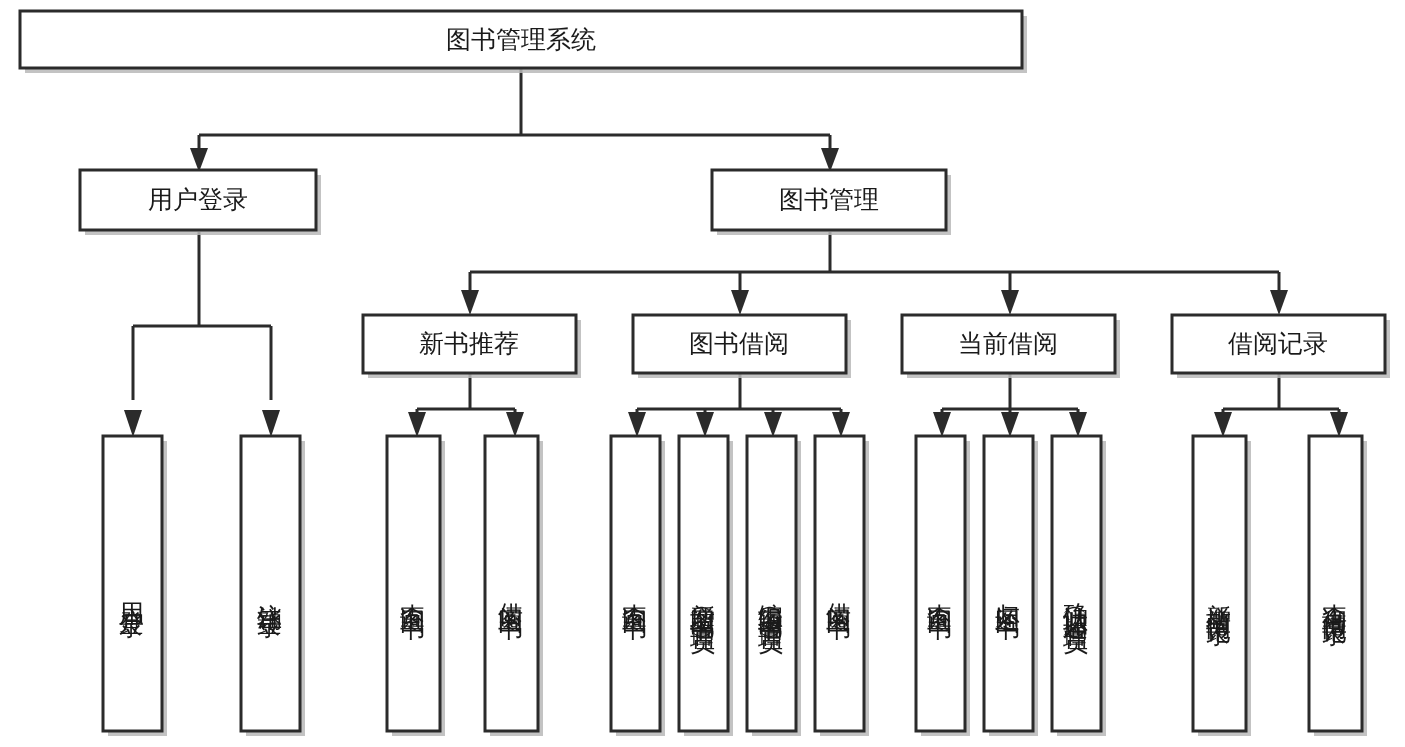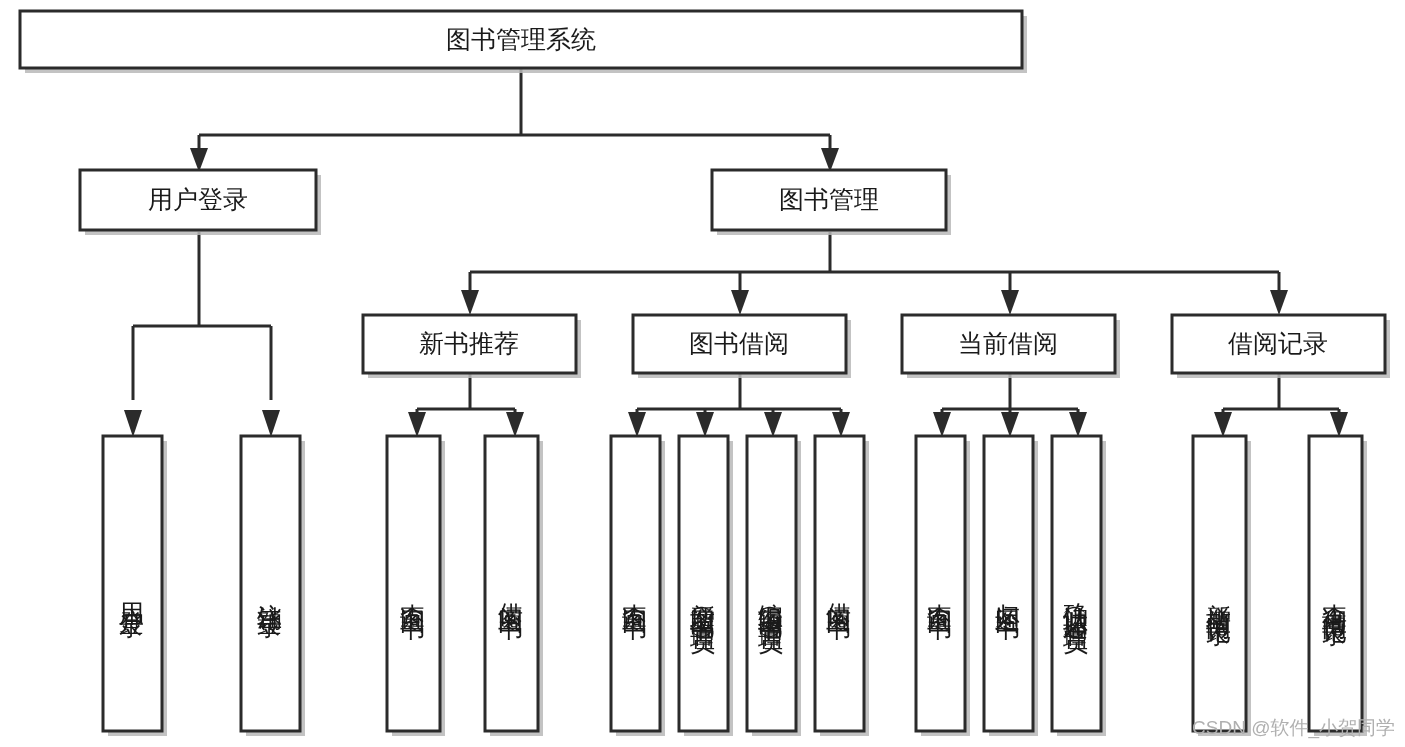--- a/index.html
+++ b/index.html
@@ -260,15 +260,14 @@
     </g>
 
     <g>
       <rect class="node-shadow" x="1314" y="441" width="53" height="295"></rect>
       <rect class="node-box" x="1309" y="436" width="53" height="295"></rect>
       <text class="node-label-v" x="1335" y="583">查询借阅记录</text>
     </g>
 
   </svg>
 
-  <div class="watermark">CSDN @软件_小贺同学</div>
 
 </div>
 
 </body></html>

